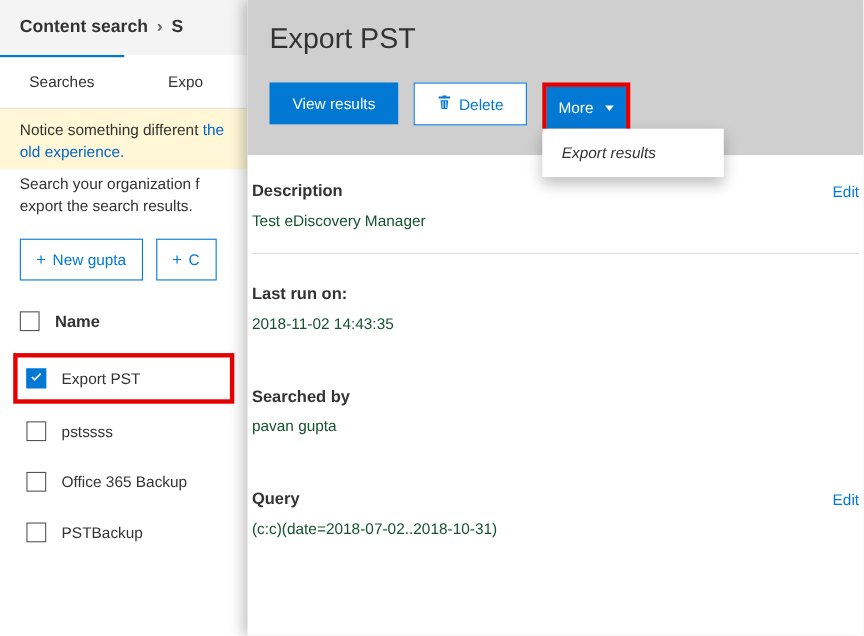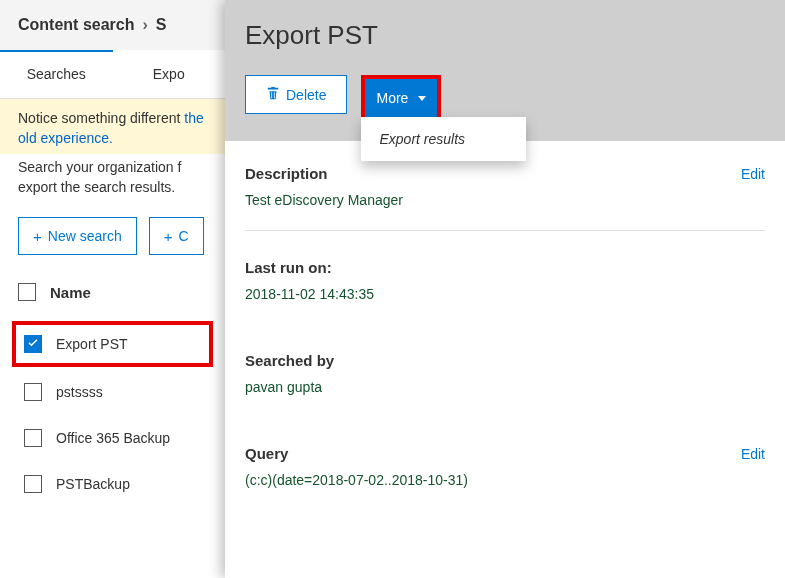--- a/index.html
+++ b/index.html
@@ -34,21 +34,21 @@
   .btn { padding: 10px 20px; font-size: 14px; border: 1px solid transparent; display: flex; align-items: center; gap: 6px; cursor: pointer; }
   .btn.primary { background: #0078d4; color: #fff; }
   .btn.white { background: #fff; color: #0078d4; border-color: #0078d4; }
   .more-wrap { position: relative; border: 4px solid #e60000; display: inline-block; }
   .more-wrap .btn.primary { padding: 10px 10px; }
   .caret-down { width: 0; height: 0; border-left: 4px solid transparent; border-right: 4px solid transparent; border-top: 5px solid #fff; margin-left: 4px; }
 
   .menu { position: absolute; top: 100%; left: -4px; width: 165px; background: #fff; box-shadow: 0 6px 12px rgba(0,0,0,0.25); padding: 6px 0; font-style: italic; }
   .menu .mi { padding: 8px 18px; font-size: 14px; cursor: pointer; }
 
-  .body { padding: 24px 20px; }
+  .body { padding: 24px 4px; }
   .field { margin-bottom: 28px; padding-bottom: 22px; }
   .field.div { border-bottom: 1px solid #ddd; }
   .field .label { font-size: 15px; font-weight: 600; color: #333; display: flex; justify-content: space-between; align-items: center; }
   .field .label .edit { color: #0078d4; font-weight: 400; font-size: 14px; cursor: pointer; }
   .field .value { margin-top: 10px; font-size: 14px; color: #14532d; }
 
   .trash-icon svg { width: 14px; height: 14px; fill: #0078d4; }
   .check-icon svg { width: 12px; height: 12px; }
 </style>
 </head>
@@ -69,21 +69,21 @@
   <div class="notice">
     <span>Notice something different</span>
     <span class="link">the old experience.</span>
   </div>
   <div class="desc-text" style="white-space:pre-line;">Search your organization f
 export the search results.</div>
 
   <div class="btn-row">
     <div class="outline-btn">
       <span class="plus">+</span>
-      <span>New search</span>
+      <span>New gupta</span>
     </div>
     <div class="outline-btn">
       <span class="plus">+</span>
       <span>C</span>
     </div>
   </div>
 
   <div class="list-head">
     <span class="cb"></span>
     <span>Name</span>
@@ -108,20 +108,21 @@
   <div class="row">
     <span class="cb"></span>
     <span>PSTBackup</span>
   </div>
 </div>
 
 <div class="panel">
   <div class="panel-head">
     <div class="panel-title">Export PST</div>
     <div class="action-bar">
+      <div class="btn primary">View results</div>
       <div class="btn white">
         <span class="trash-icon">
           <svg viewBox="0 0 16 16">
               <path d="M6 2V1h4v1h4v2H2V2h4zm-2 4h8l-1 9H5L4 6zm2 1v7h1V7H6zm3 0v7h1V7H9z"></path>
             </svg>
         </span>
         <span>Delete</span>
       </div>
       <div class="more-wrap">
         <div class="btn primary">

